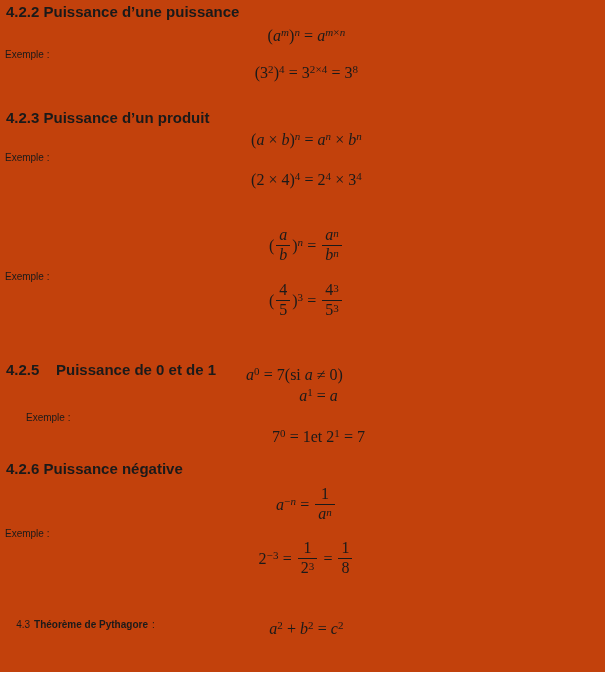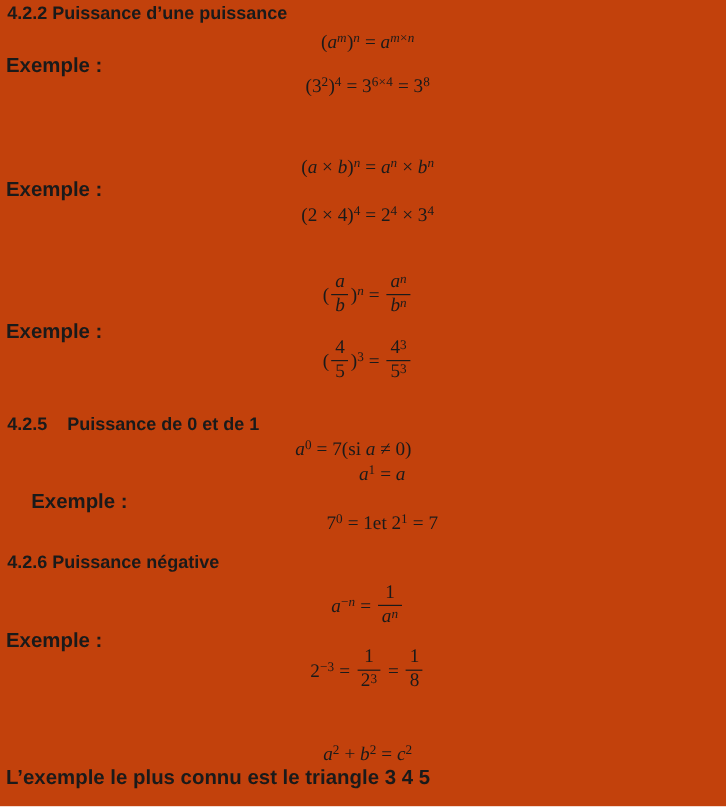--- a/index.html
+++ b/index.html
@@ -11,21 +11,21 @@
     font-family:"Liberation Sans",sans-serif;
     overflow:hidden;
   }
   .hd{
     position:absolute;left:6px;margin:0;
     font-size:15px;line-height:18px;font-weight:700;
     color:#1a1a1a;white-space:pre;
   }
   .label{
     position:absolute;left:5px;
-    font-size:17px;line-height:18px;font-weight:700;
+    font-size:10px;line-height:18px;font-weight:400;
     color:#1a1a1a;white-space:pre;
   }
   .label.indent{left:26px;}
   .formula{
     position:absolute;left:4px;width:605px;
     text-align:center;
     font-family:"Liberation Serif",serif;
     font-size:16px;line-height:20px;
     color:#1a1a1a;white-space:pre;
   }
@@ -61,37 +61,40 @@
   .h43 .sp{margin-left:4px;}
 </style>
 </head>
 <body>
 
 <div class="page">
 
   <h3 class="hd" style="top:3px">4.2.2 Puissance d’une puissance</h3>
   <div class="formula" style="top:26px"><span>(<i>a</i></span><span class="sup"><i>m</i></span><span>)</span><span class="sup"><i>n</i></span><span> = <i>a</i></span><span class="sup"><i>m</i>×<i>n</i></span></div>
   <div class="label" style="top:46px">Exemple :</div>
-  <div class="formula" style="top:63px"><span>(3</span><span class="sup">2</span><span>)</span><span class="sup">4</span><span> = 3</span><span class="sup">6×4</span><span> = 3</span><span class="sup">8</span></div>
+  <div class="formula" style="top:63px"><span>(3</span><span class="sup">2</span><span>)</span><span class="sup">4</span><span> = 3</span><span class="sup">2×4</span><span> = 3</span><span class="sup">8</span></div>
 
+  <h3 class="hd" style="top:109px">4.2.3 Puissance d’un produit</h3>
   <div class="formula" style="top:130px"><span>(<i>a</i> × <i>b</i>)</span><span class="sup"><i>n</i></span><span> = <i>a</i></span><span class="sup"><i>n</i></span><span> × <i>b</i></span><span class="sup"><i>n</i></span></div>
   <div class="label" style="top:149px">Exemple :</div>
   <div class="formula" style="top:170px"><span>(2 × 4)</span><span class="sup">4</span><span> = 2</span><span class="sup">4</span><span> × 3</span><span class="sup">4</span></div>
 
   <div class="formula" style="top:229px"><span>(</span><span class="frac"><span class="fnum"><span><i>a</i></span></span><span class="fden"><span><i>b</i></span></span></span><span>)</span><span class="sup"><i>n</i></span><span> = </span><span class="frac"><span class="fnum"><span><i>a</i></span><span class="sup"><i>n</i></span></span><span class="fden"><span><i>b</i></span><span class="sup"><i>n</i></span></span></span></div>
   <div class="label" style="top:268px">Exemple :</div>
   <div class="formula" style="top:284px"><span>(</span><span class="frac"><span class="fnum"><span>4</span></span><span class="fden"><span>5</span></span></span><span>)</span><span class="sup">3</span><span> = </span><span class="frac"><span class="fnum"><span>4</span><span class="sup">3</span></span><span class="fden"><span>5</span><span class="sup">3</span></span></span></div>
 
-  <h3 class="hd" style="top:345px">4.2.5&nbsp;&nbsp;&nbsp;&nbsp;Puissance de 0 et de 1</h3>
+  <h3 class="hd" style="top:361px">4.2.5&nbsp;&nbsp;&nbsp;&nbsp;Puissance de 0 et de 1</h3>
   <div class="formula s-l" style="top:365px"><span><i>a</i></span><span class="sup">0</span><span> = 7(si </span><span><i>a</i> ≠ 0)</span></div>
   <div class="formula s-r" style="top:386px"><span><i>a</i></span><span class="sup">1</span><span> = <i>a</i></span></div>
   <div class="label indent" style="top:409px">Exemple :</div>
   <div class="formula s-r" style="top:427px"><span>7</span><span class="sup">0</span><span> = 1et 2</span><span class="sup">1</span><span> = 7</span></div>
 
   <h3 class="hd" style="top:460px">4.2.6 Puissance négative</h3>
   <div class="formula" style="top:488px"><span><i>a</i></span><span class="sup">−<i>n</i></span><span> = </span><span class="frac"><span class="fnum"><span>1</span></span><span class="fden"><span><i>a</i></span><span class="sup"><i>n</i></span></span></span></div>
   <div class="label" style="top:525px">Exemple :</div>
   <div class="formula" style="top:542px"><span>2</span><span class="sup">−3</span><span> = </span><span class="frac"><span class="fnum"><span>1</span></span><span class="fden"><span>2</span><span class="sup">3</span></span></span><span> = </span><span class="frac"><span class="fnum"><span>1</span></span><span class="fden"><span>8</span></span></span></div>
 
+  <div class="label h43" style="top:598px">
+    <span>4.3</span><b class="sp">Théorème de Pythagore</b><span class="sp">:</span>
+  </div>
   <div class="formula" style="top:619px"><span><i>a</i></span><span class="sup">2</span><span> + <i>b</i></span><span class="sup">2</span><span> = <i>c</i></span><span class="sup">2</span></div>
-  <div class="label" style="top:639px">L’exemple le plus connu est le triangle 3 4 5</div>
 
 </div>
 
 </body></html>

